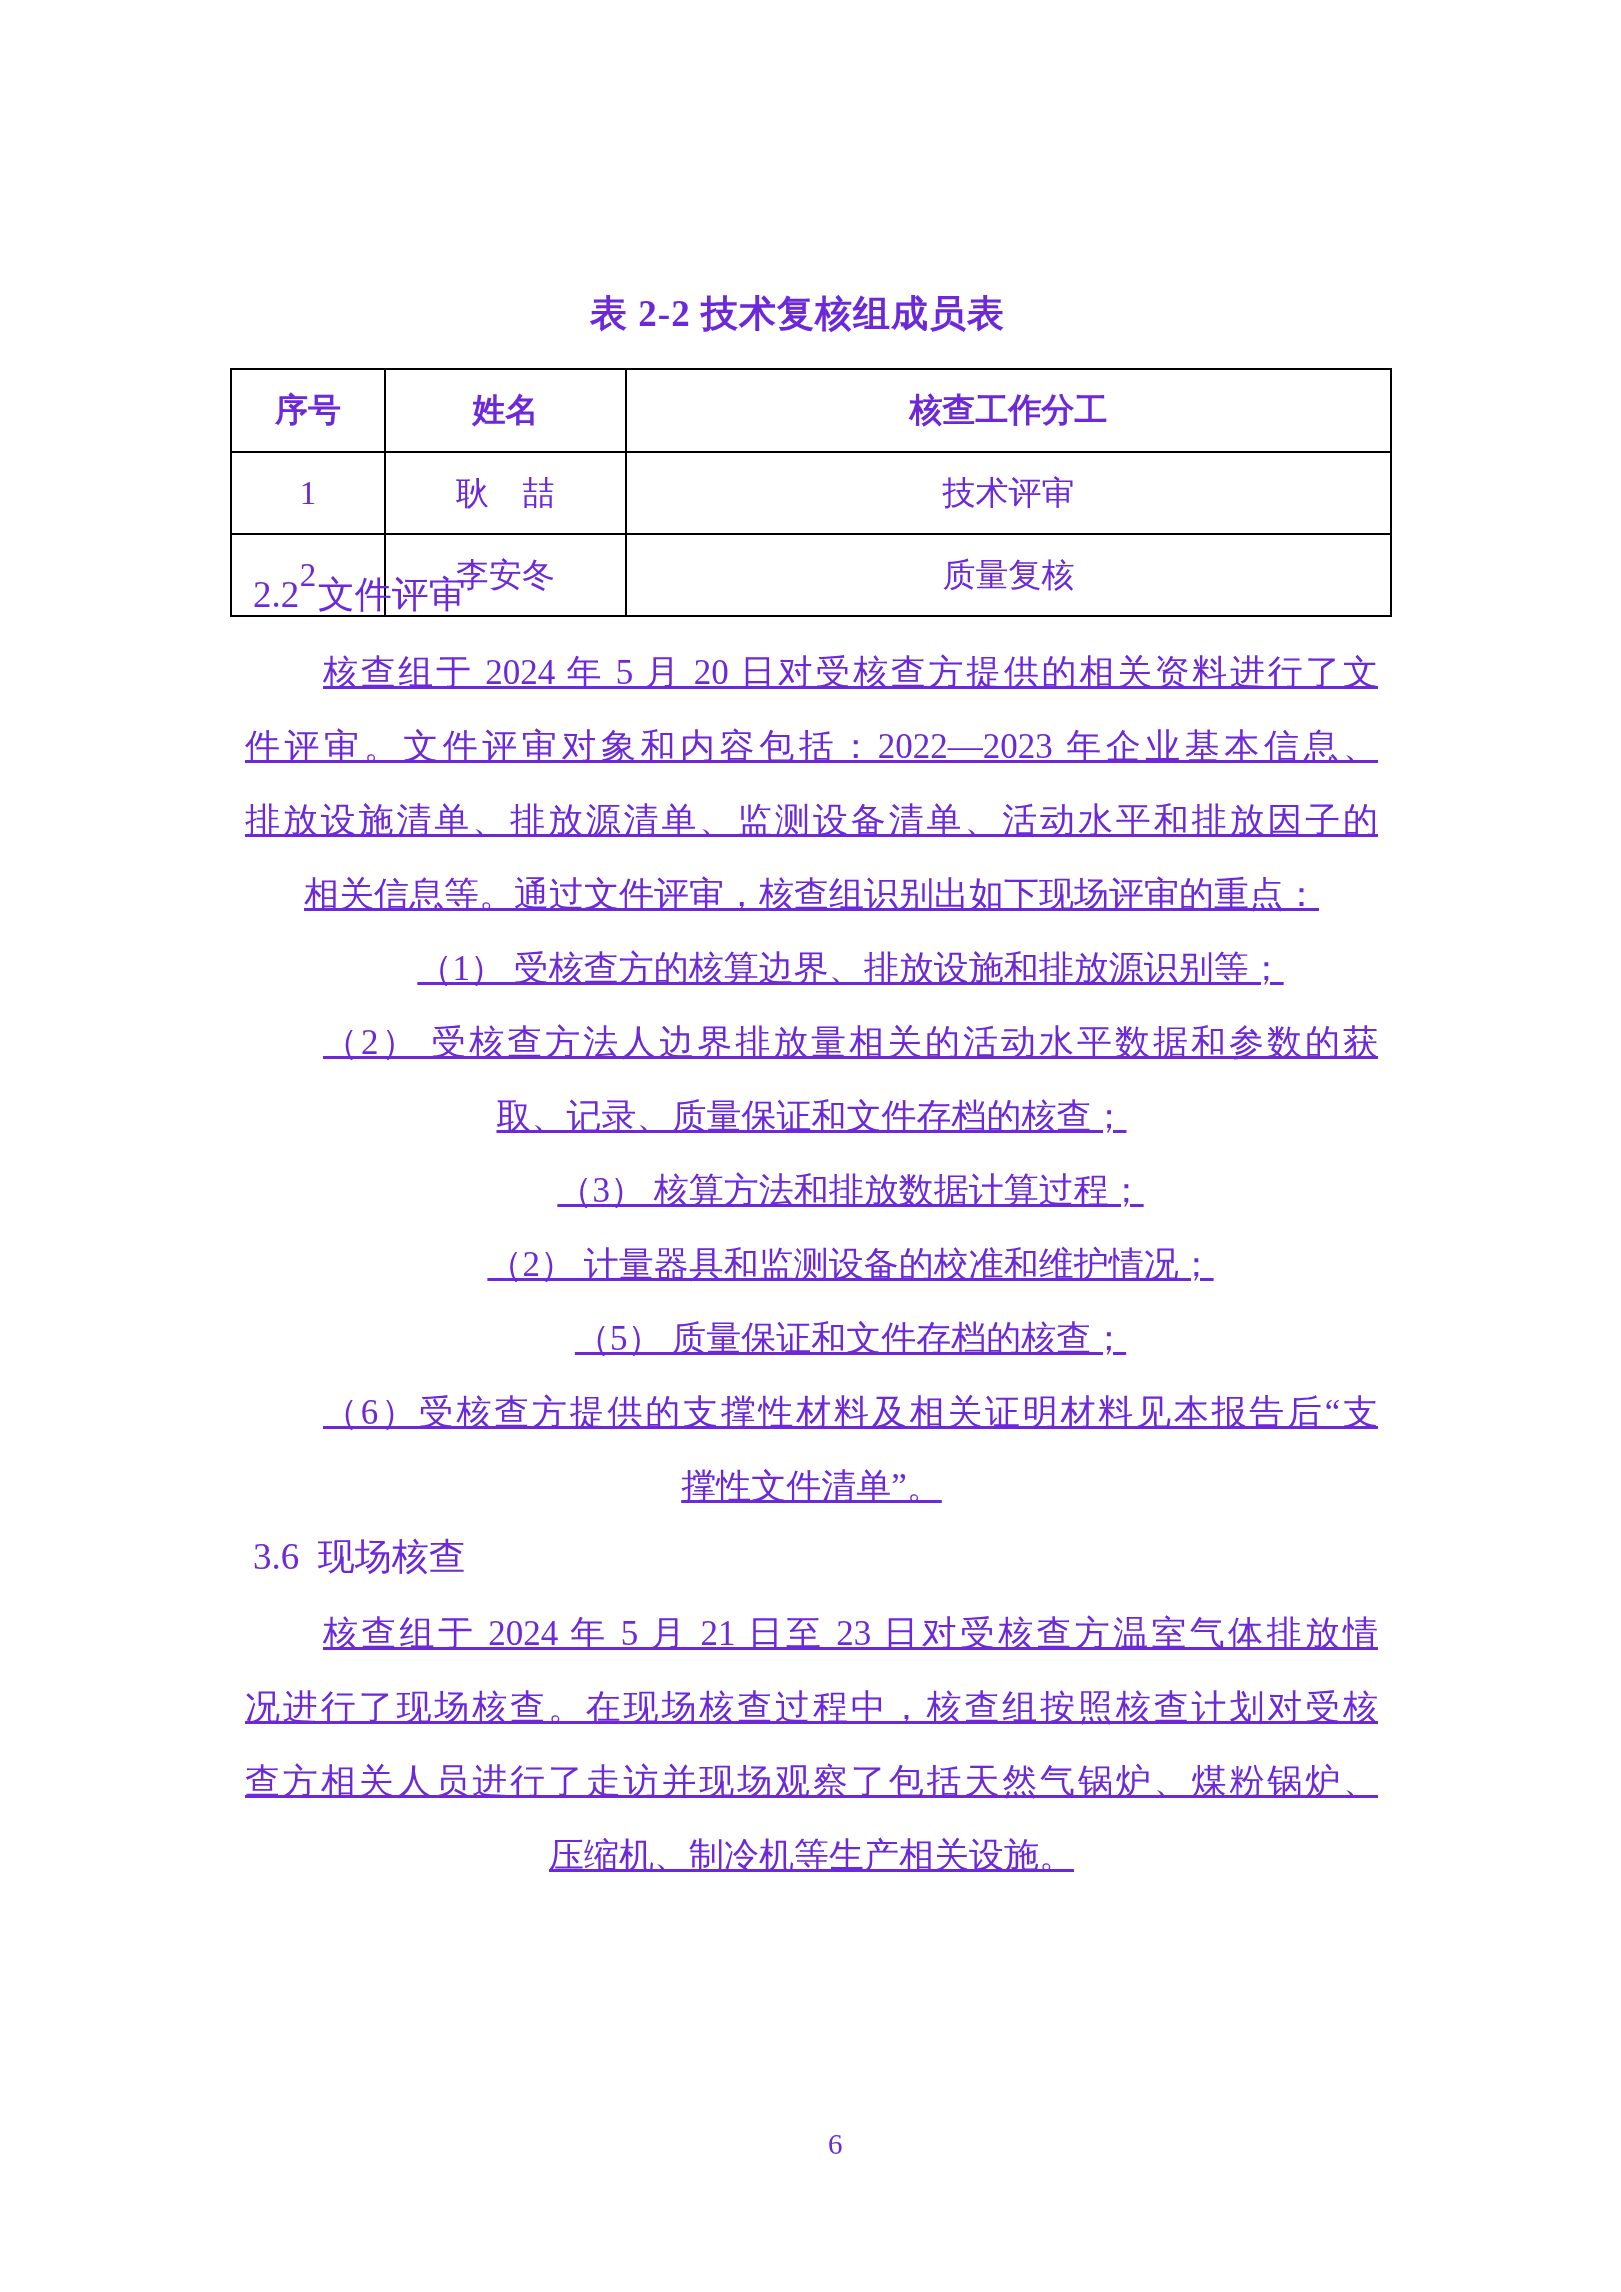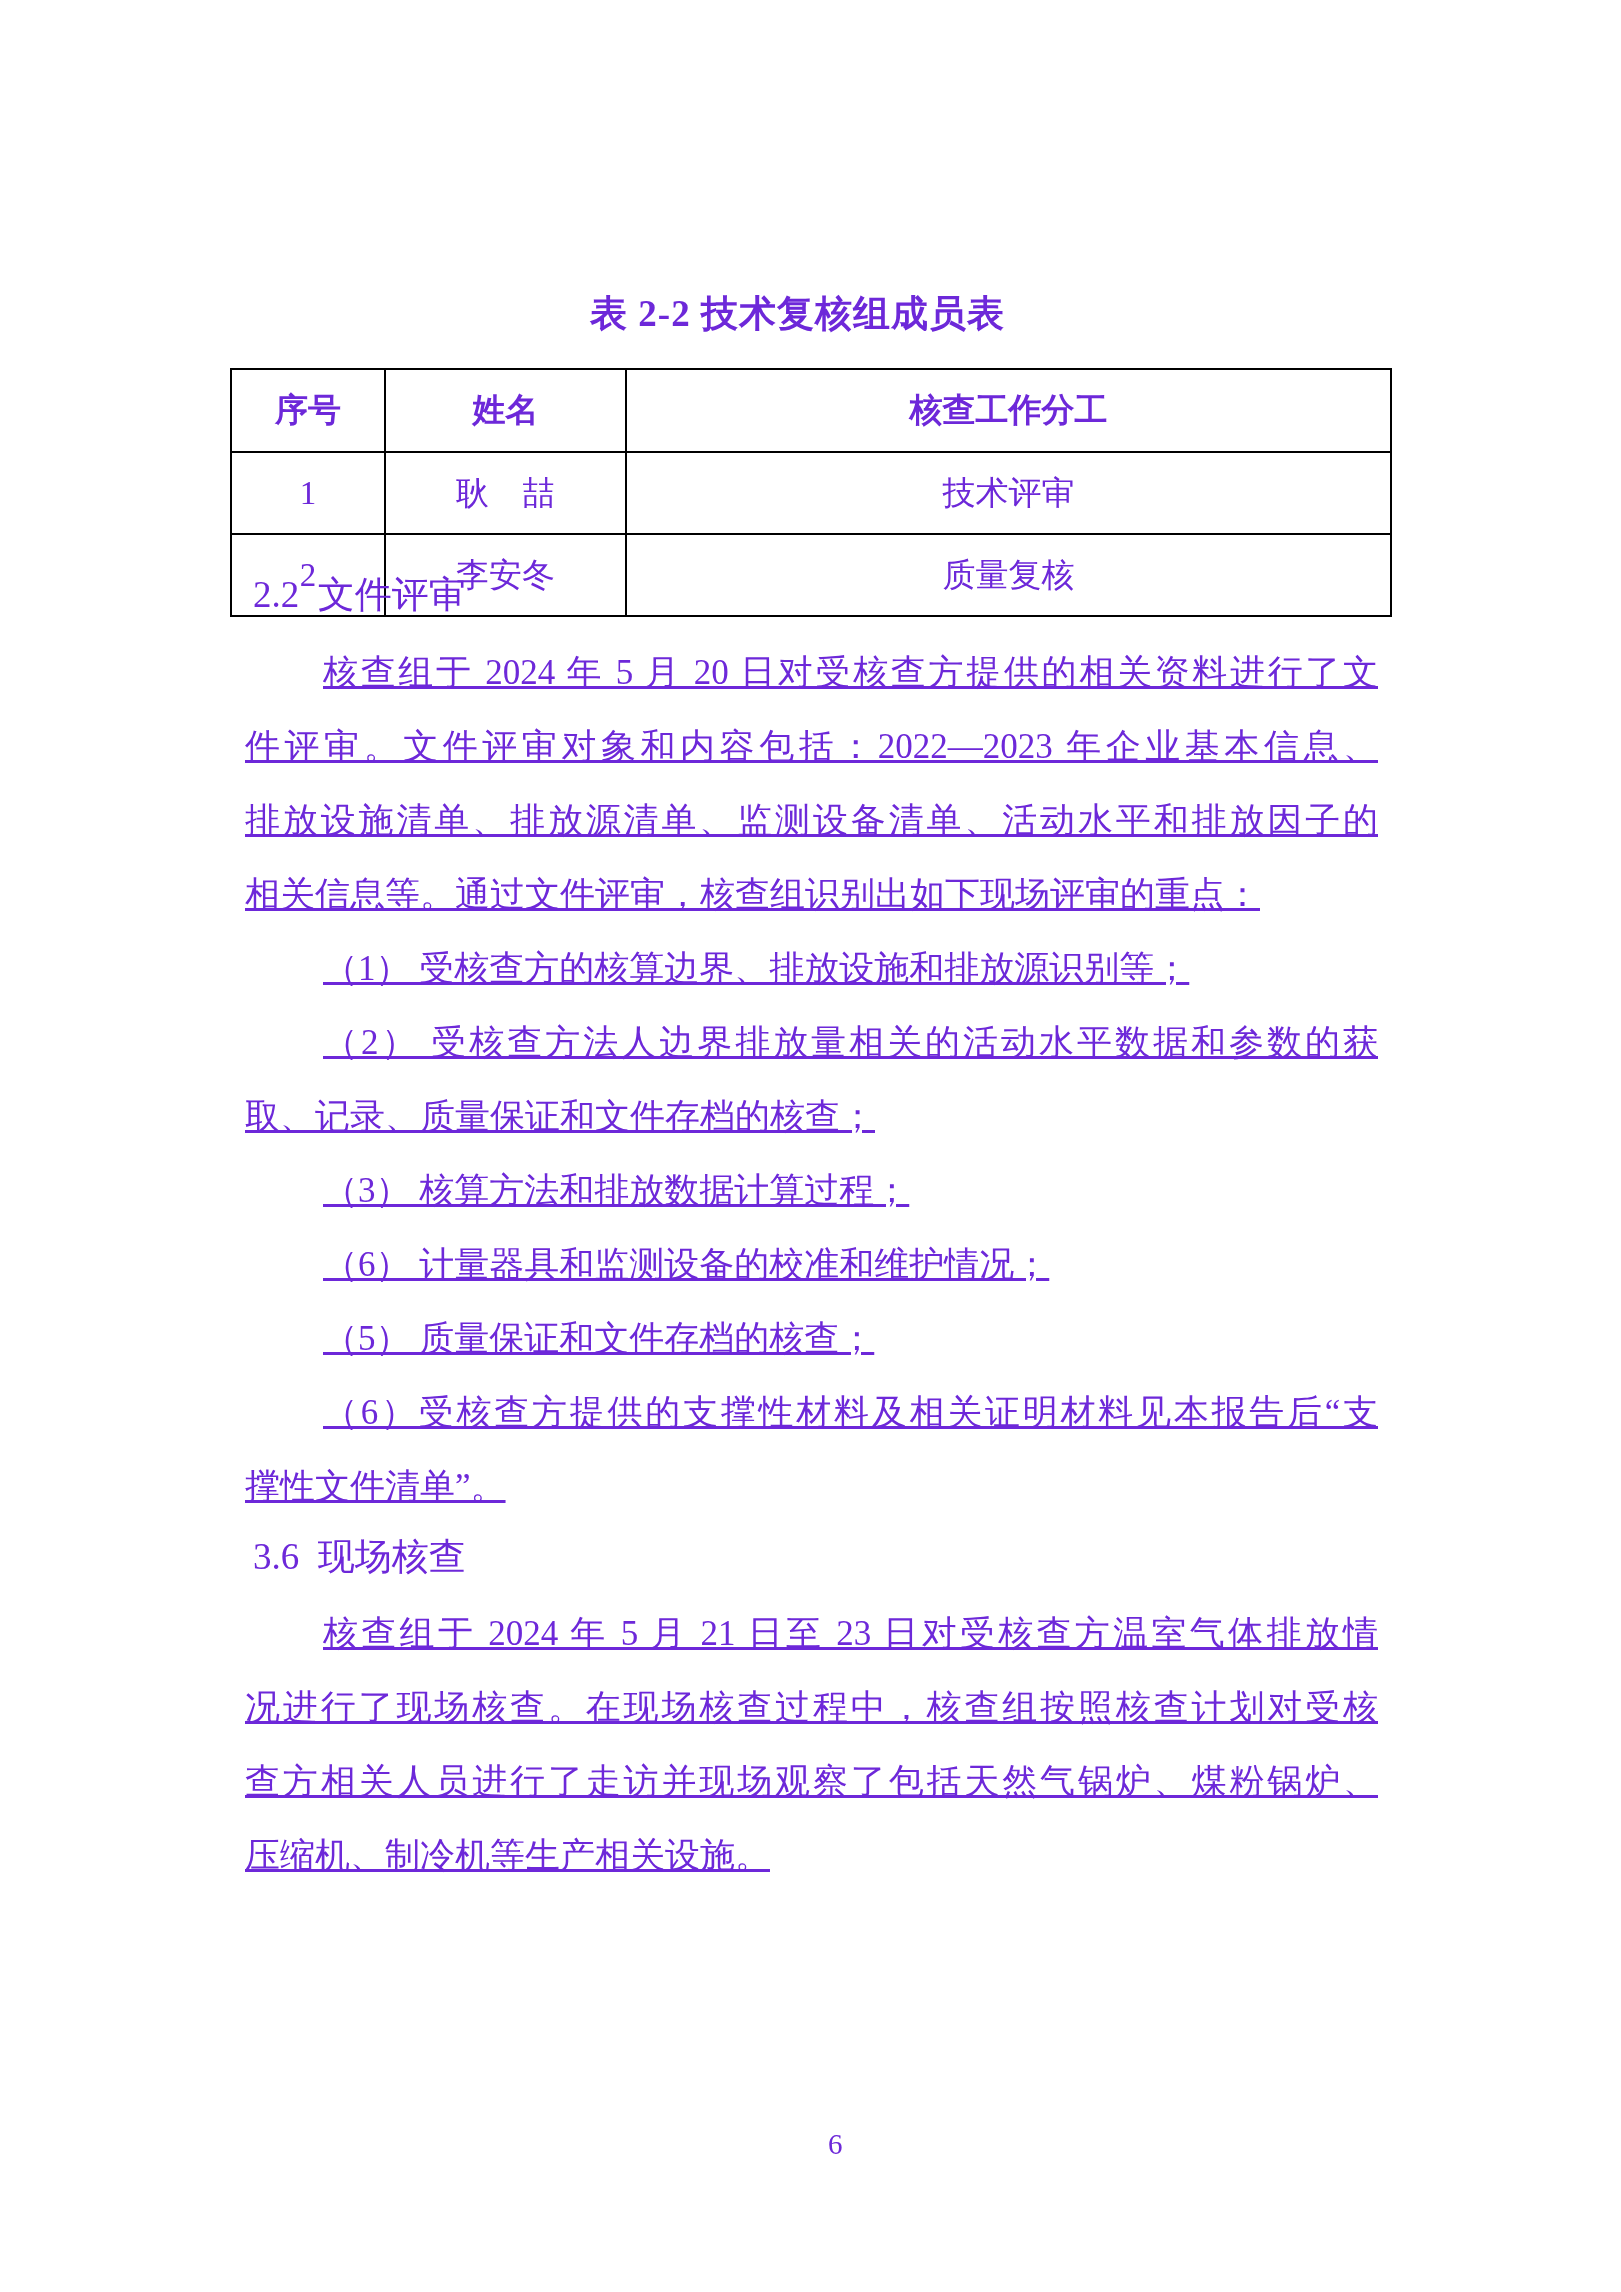--- a/index.html
+++ b/index.html
@@ -69,21 +69,21 @@
     width: 1133px;
     font-size: 35px;
     text-decoration: underline;
   }
   .ls22 { top: 636px; }
   .ls23 { top: 1597px; }
   .tline {
     height: 74px;
     line-height: 74px;
     white-space: pre;
-    text-align: left;
+    text-align: center;
   }
   .tline.just {
     text-align: justify;
     text-align-last: justify;
     white-space: normal;
   }
   .tline.ind {
     padding-left: 78px;
   }
   .page-number {
@@ -134,21 +134,21 @@
 
   <div class="linestack ls22">
     <div class="tline just ind">核查组于 2024 年 5 月 20 日对受核查方提供的相关资料进行了文</div>
     <div class="tline just">件评审。文件评审对象和内容包括：2022—2023 年企业基本信息、</div>
     <div class="tline just">排放设施清单、排放源清单、监测设备清单、活动水平和排放因子的</div>
     <div class="tline">相关信息等。通过文件评审，核查组识别出如下现场评审的重点：</div>
     <div class="tline ind">（1） 受核查方的核算边界、排放设施和排放源识别等；</div>
     <div class="tline just ind">（2） 受核查方法人边界排放量相关的活动水平数据和参数的获</div>
     <div class="tline">取、记录、质量保证和文件存档的核查；</div>
     <div class="tline ind">（3） 核算方法和排放数据计算过程；</div>
-    <div class="tline ind">（6） 计量器具和监测设备的校准和维护情况；</div>
+    <div class="tline ind">（2） 计量器具和监测设备的校准和维护情况；</div>
     <div class="tline ind">（5） 质量保证和文件存档的核查；</div>
     <div class="tline just ind">（6）受核查方提供的支撑性材料及相关证明材料见本报告后“支</div>
     <div class="tline">撑性文件清单”。</div>
   </div>
 
   <div class="sec-heading h23">3.6  现场核查</div>
 
   <div class="linestack ls23">
     <div class="tline just ind">核查组于 2024 年 5 月 21 日至 23 日对受核查方温室气体排放情</div>
     <div class="tline just">况进行了现场核查。在现场核查过程中，核查组按照核查计划对受核</div>

